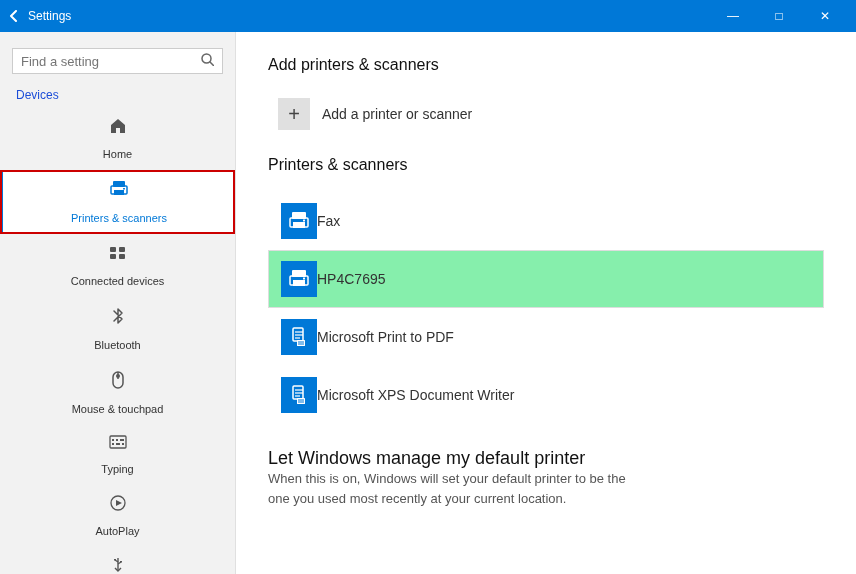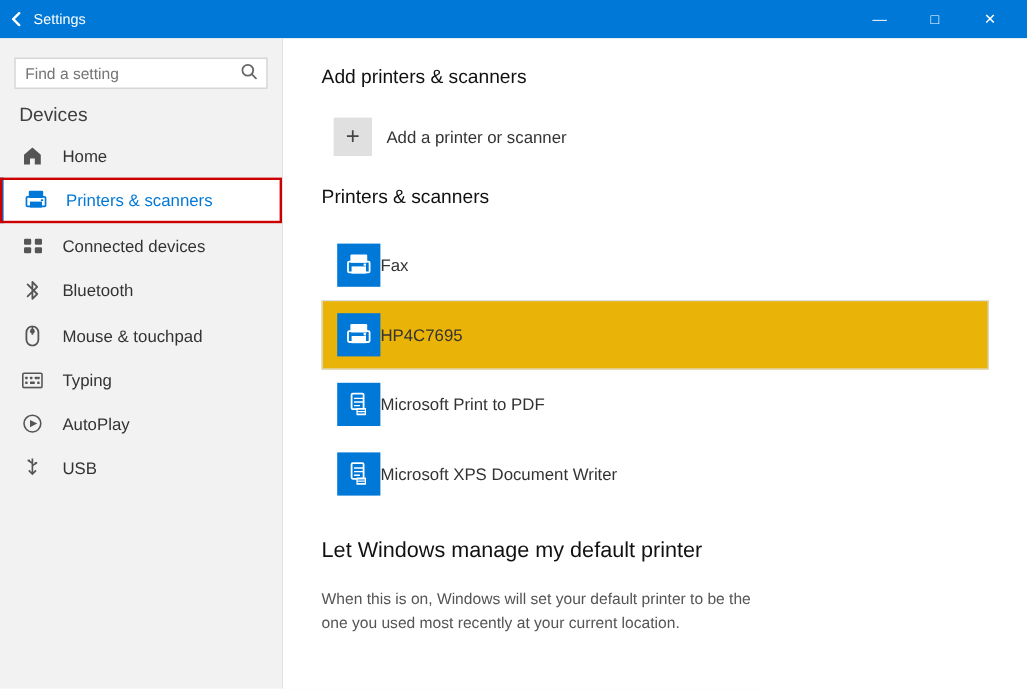--- a/index.html
+++ b/index.html
@@ -90,32 +90,33 @@
       font-size: 13px;
       width: 100%;
       background: transparent;
       color: #555;
     }
     .search-icon-svg {
       color: #666;
       font-size: 13px;
     }
     .sidebar-section-label {
-      font-size: 16px;
-      color: #404040;
+      font-size: 12px;
+      color: #1d4ed8;
       padding: 0 16px 6px 16px;
     }
     .sidebar-item {
       display: flex;
       align-items: center;
       padding: 10px 16px;
       cursor: pointer;
       gap: 14px;
       color: #333;
-      font-size: 14px;
+      font-size: 11px;
+      flex-direction: column;
     }
     .sidebar-item.active {
       color: #0078d7;
       background: white;
       border-left: 3px solid #0078d7;
       outline: 2px solid #cc0000;
       outline-offset: -2px;
     }
     .sidebar-item.active .sidebar-icon { color: #0078d7; }
     .sidebar-icon {
@@ -168,21 +169,21 @@
       margin: 20px 0 16px 0;
     }
     .printer-item {
       display: flex;
       align-items: center;
       padding: 10px 12px;
       cursor: pointer;
       border: 1px solid transparent;
     }
     .printer-item.expanded {
-      background: #eab308;
+      background: #86efac;
       border: 1px solid #ddd;
     }
     .printer-icon-box {
       width: 36px;
       height: 36px;
       background: #0078d7;
       display: flex;
       align-items: center;
       justify-content: center;
       flex-shrink: 0;
@@ -218,21 +219,20 @@
     .let-windows-title {
       font-size: 18px;
       font-weight: 300;
       color: #111;
     }
     .let-windows-desc {
       font-size: 13px;
       color: #555;
       line-height: 1.5;
       max-width: 380px;
-      margin-top: 20px;
     }
   </style>
 </head>
 <body>
 
 <div class="title-bar">
   <div class="title-bar-left">
     <div class="title-bar-back">
       <svg width="12" height="12" viewBox="0 0 12 12" fill="white">
         <path d="M8 1L3 6l5 5" stroke="white" stroke-width="2" fill="none" stroke-linecap="round" stroke-linejoin="round"></path>

